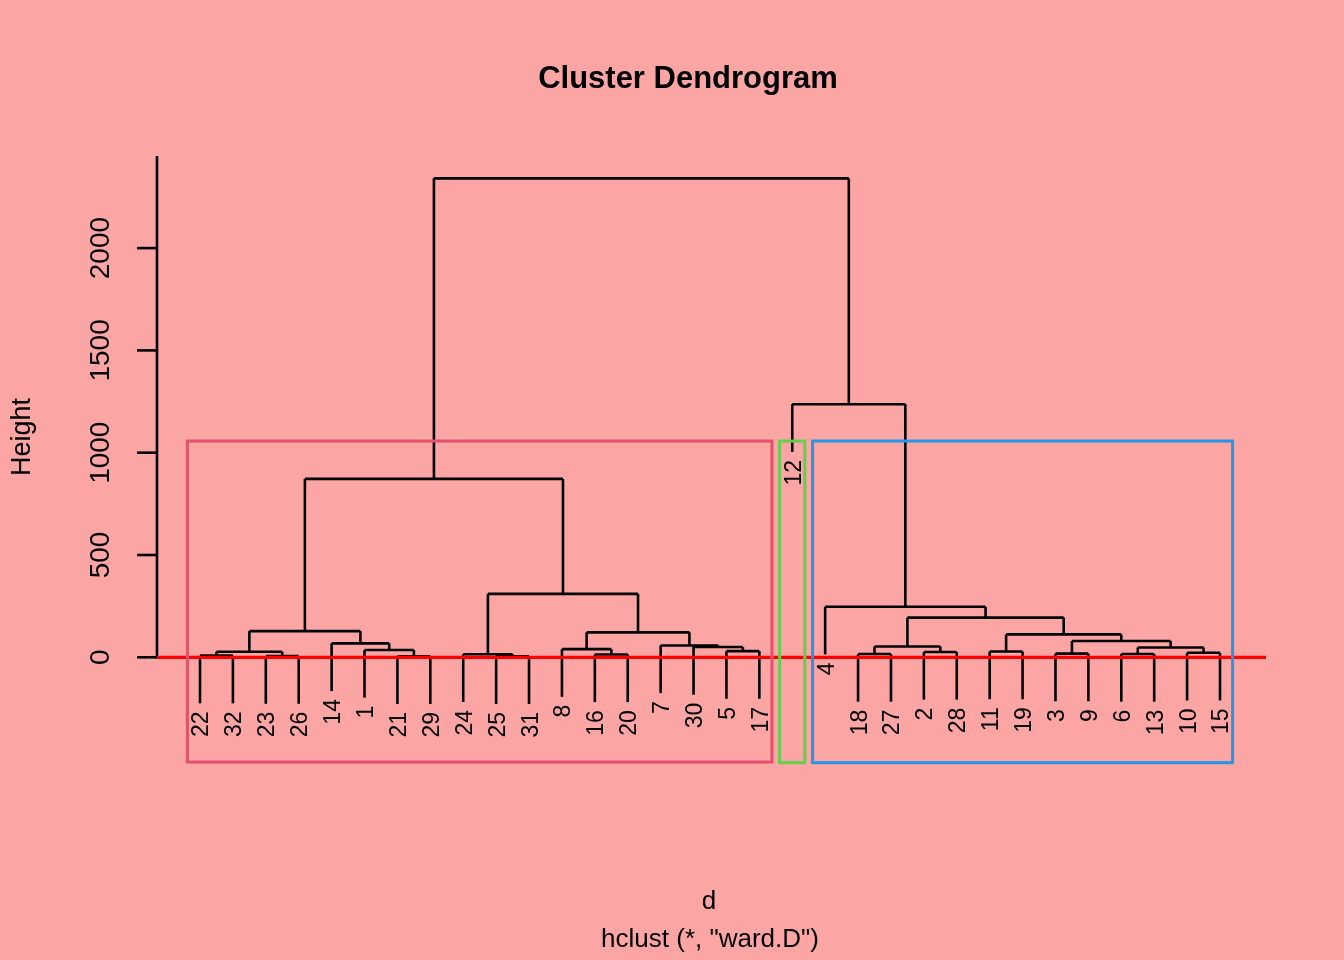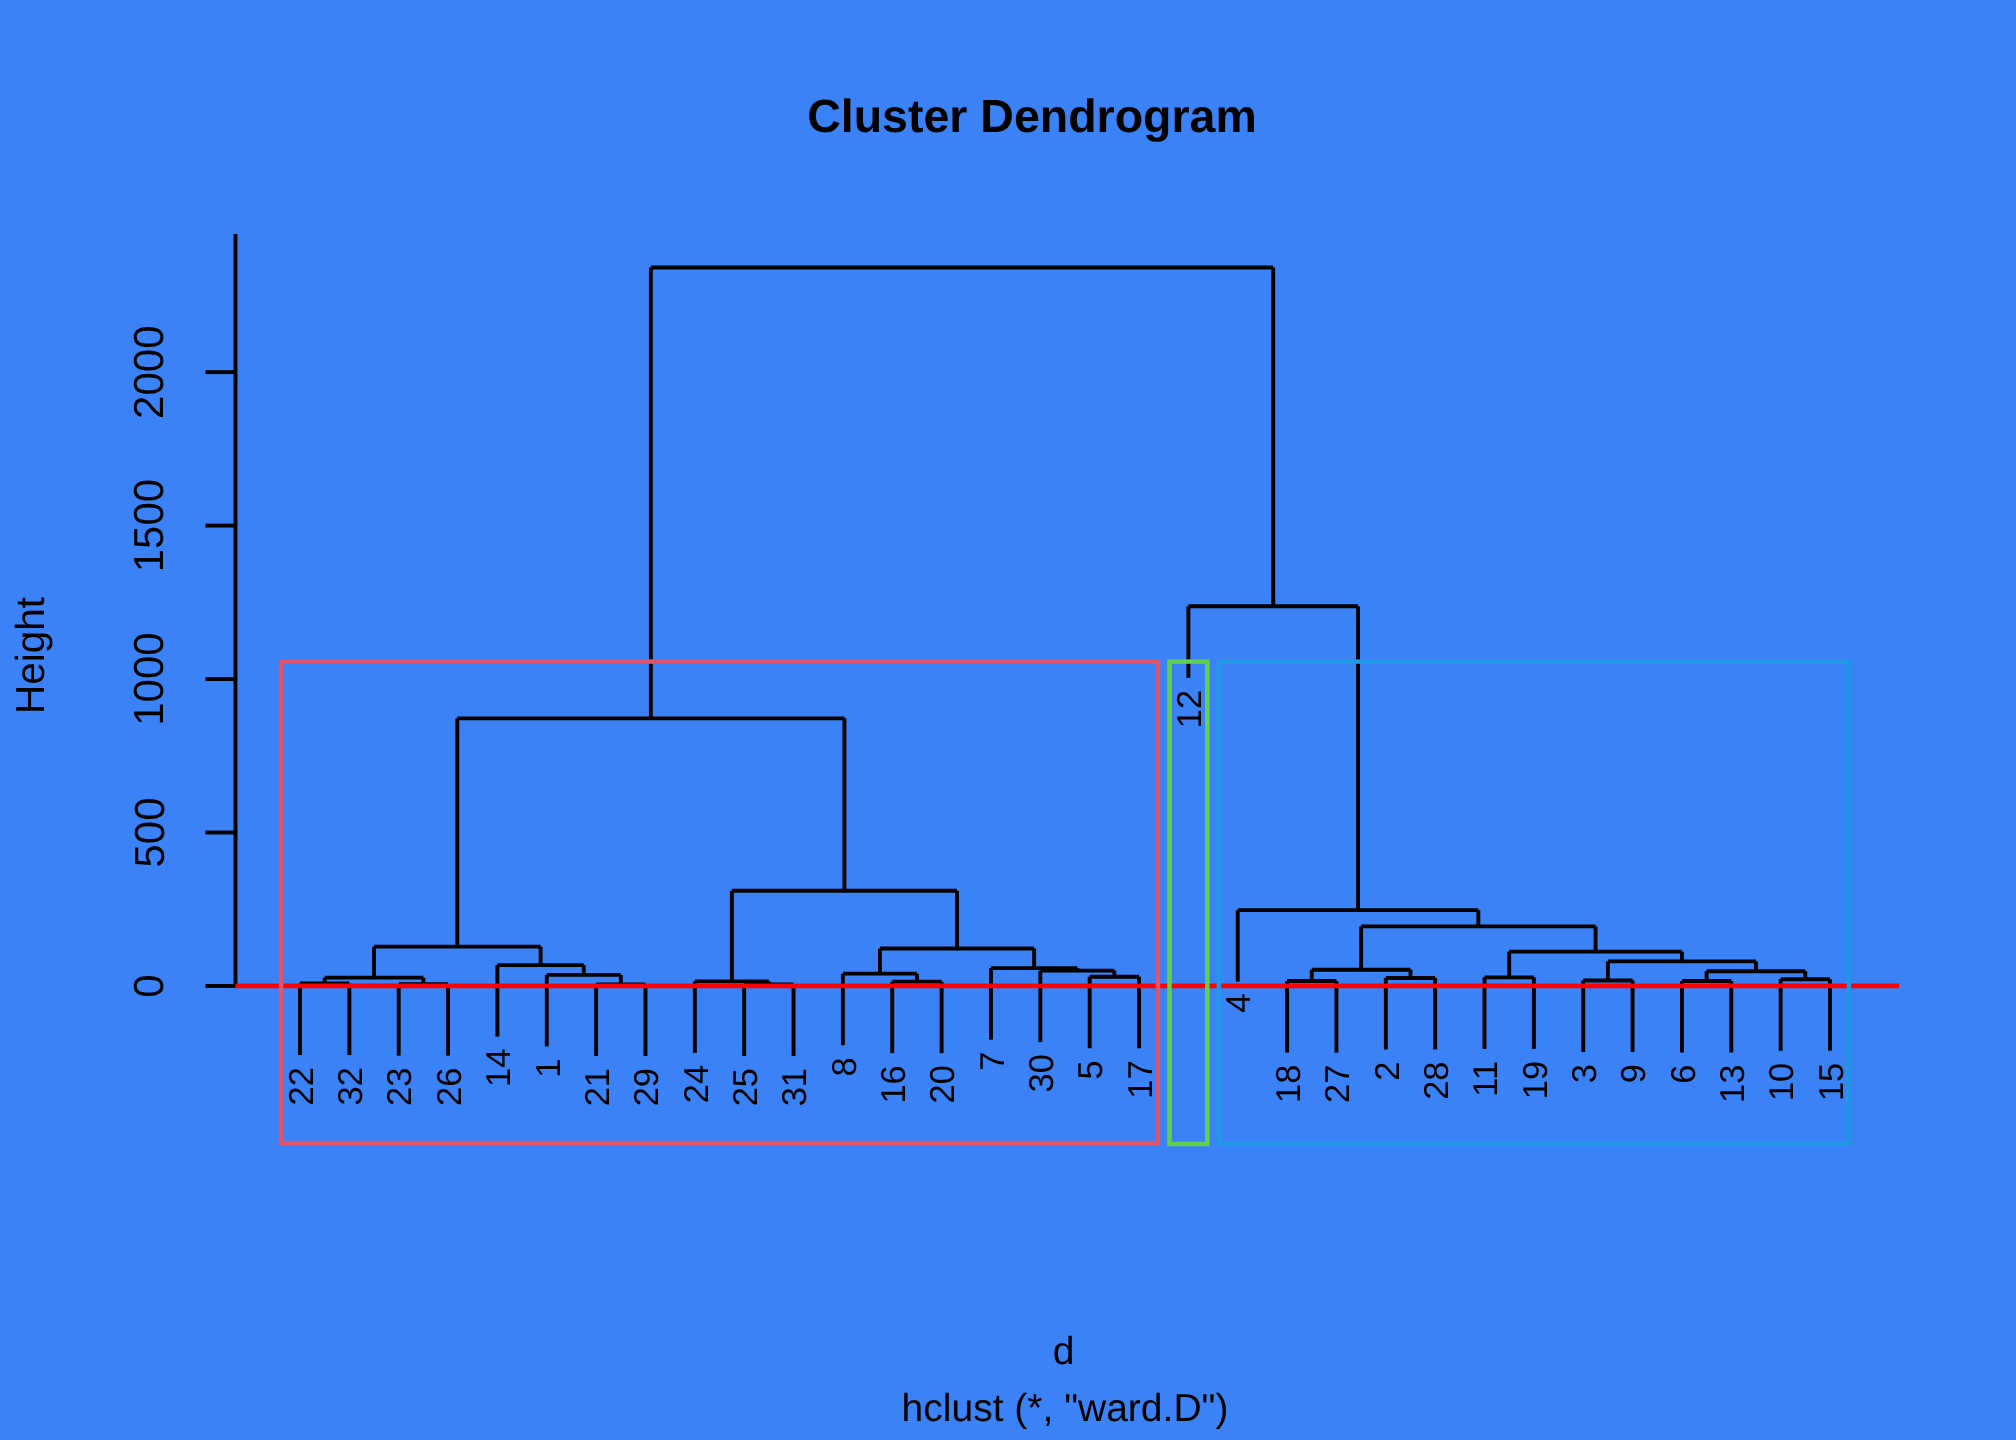--- a/index.html
+++ b/index.html
@@ -1,19 +1,19 @@
 <!DOCTYPE html>
 <html><head>
 <meta charset="utf-8">
 <style>
   html,body{margin:0;padding:0;background:#ffffff;}
   .canvas{
     position:relative;
     width:1344px;height:960px;
-    background:#3b82f6;
+    background:#fca5a5;
     font-family:"Liberation Sans", sans-serif;
     overflow:hidden;
   }
   .chart-title{
     position:absolute;
     left:688px;top:60px;
     transform:translateX(-50%);
     font-size:31px;font-weight:bold;color:#000;
     white-space:nowrap;
   }

